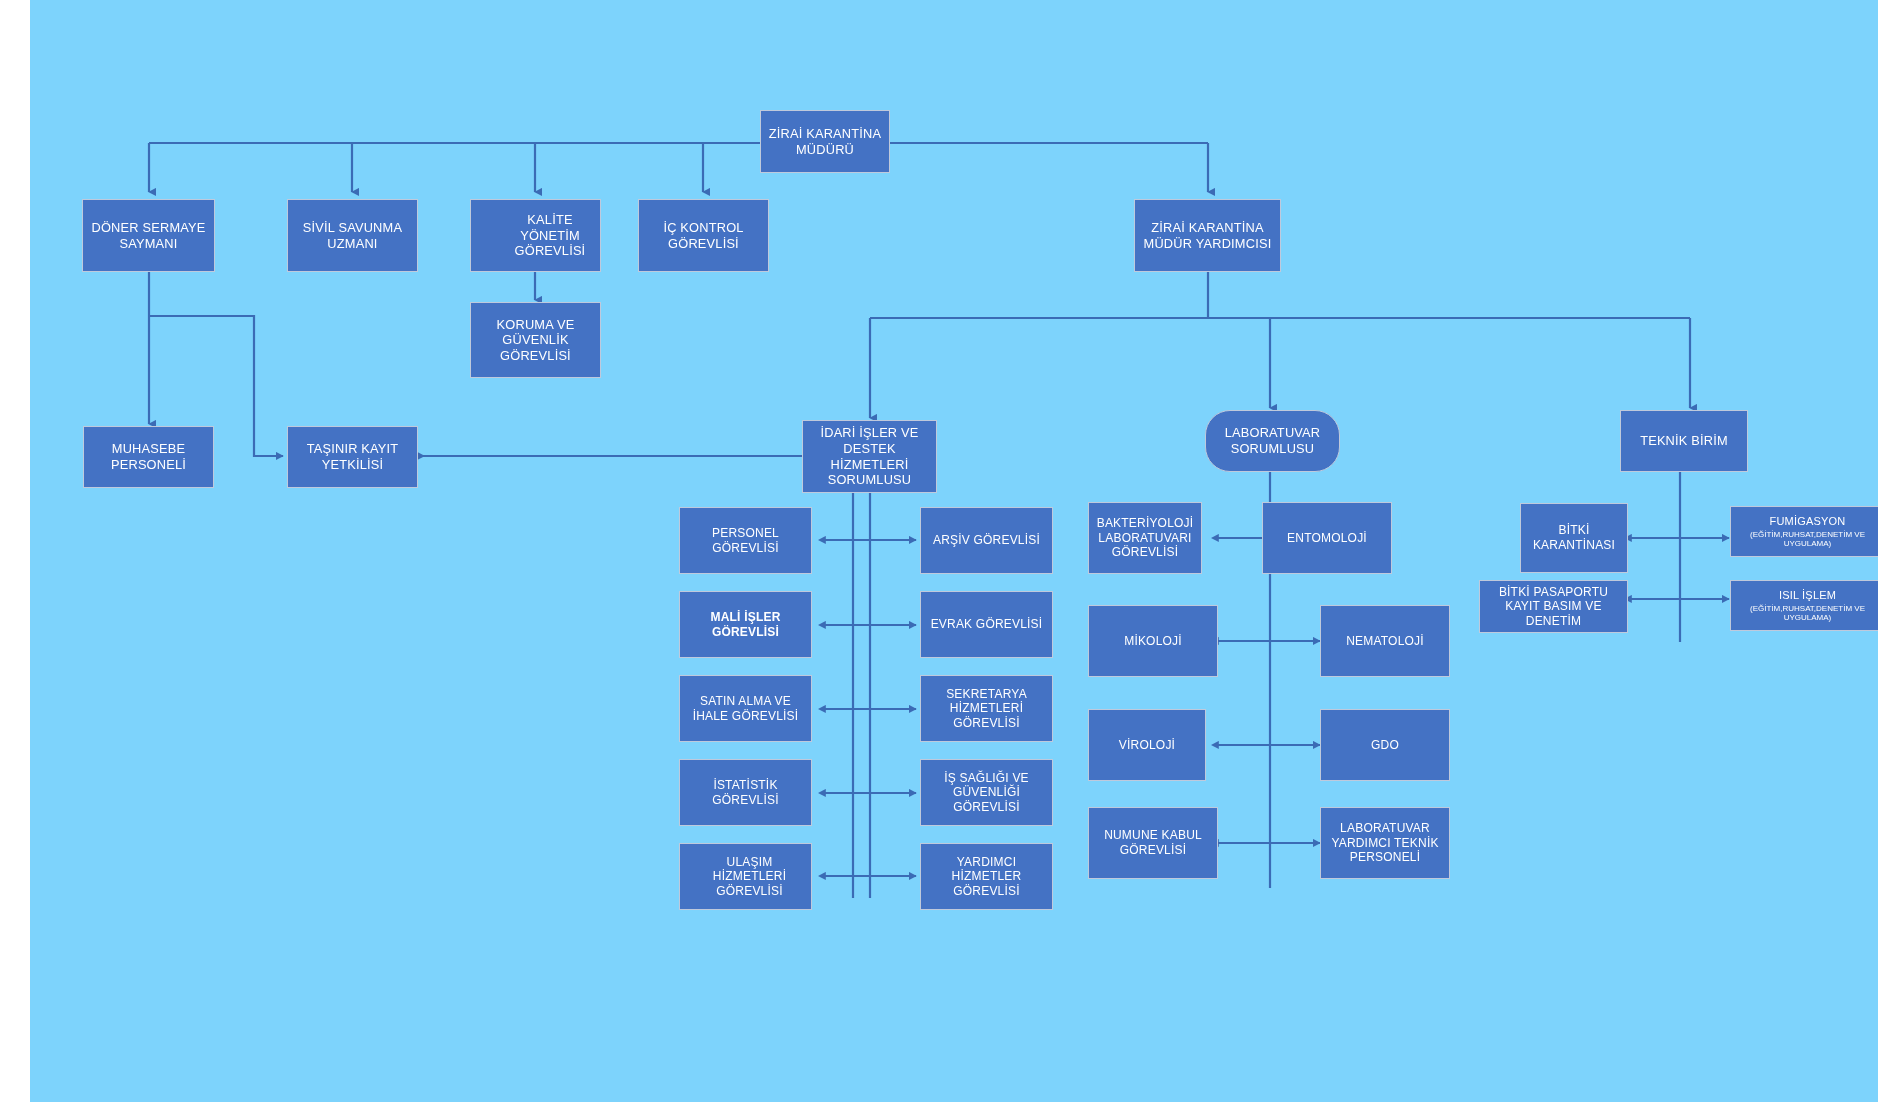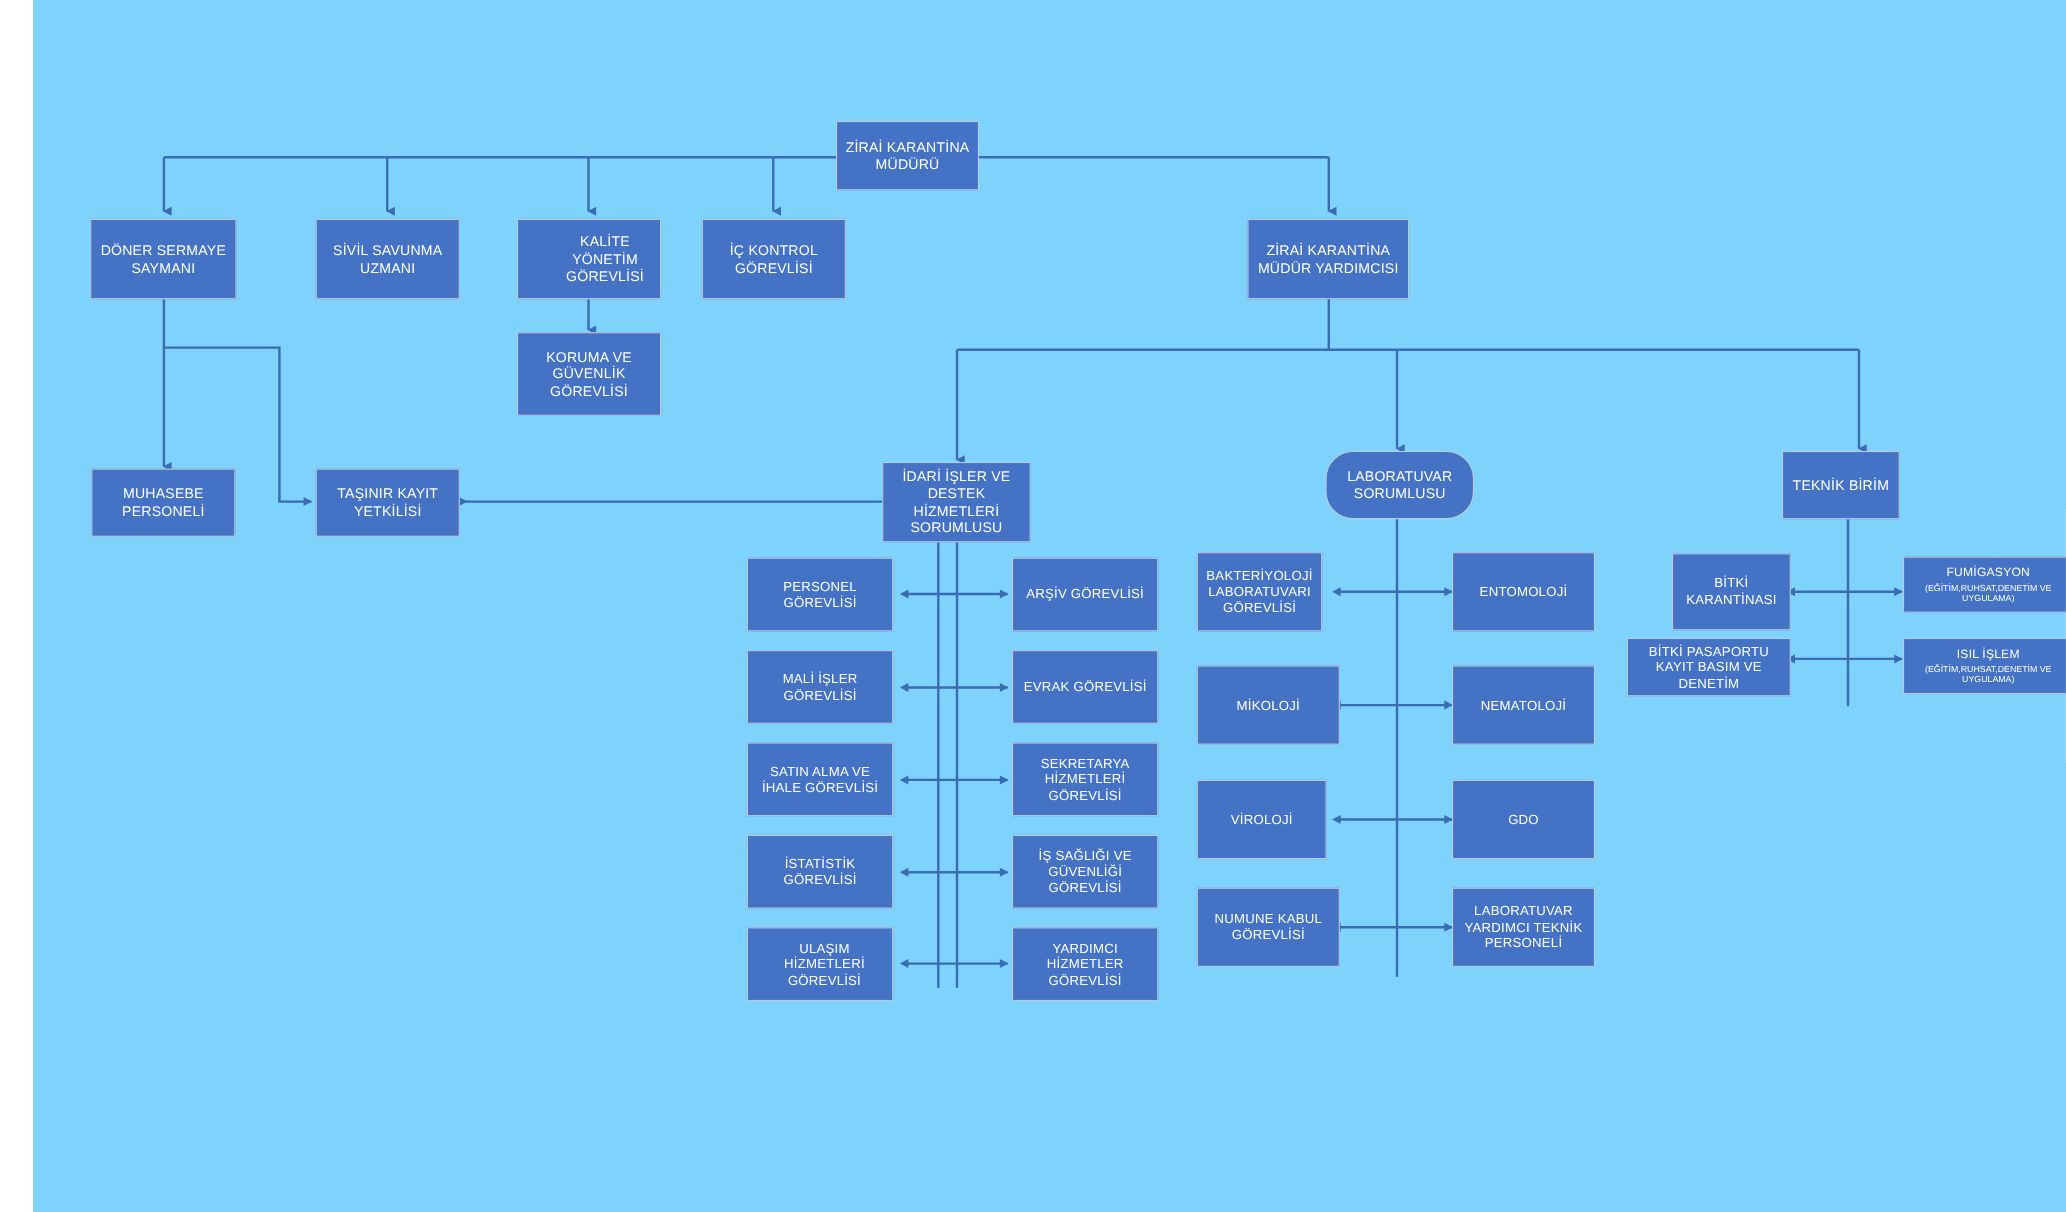--- a/index.html
+++ b/index.html
@@ -157,29 +157,29 @@
   </div>
 
   <div class="node s13" style="left:772px; top:420px; width:135px; height:73px;">
     <span class="lbl">İDARİ İŞLER VE DESTEK HİZMETLERİ SORUMLUSU</span>
   </div>
 
   <div class="node s13" style="left:1175px; top:410px; width:135px; height:62px;border-radius:25px;">
     <span class="lbl">LABORATUVAR SORUMLUSU</span>
   </div>
 
-  <div class="node s13" style="left:1590px; top:410px; width:107px; height:62px;">
+  <div class="node s13" style="left:1590px; top:410px; width:128px; height:62px;">
     <span class="lbl">TEKNİK BİRİM</span>
   </div>
 
   <div class="node s12" style="left:649px; top:507px; width:133px; height:67px;">
     <span class="lbl">PERSONEL GÖREVLİSİ</span>
   </div>
 
-  <div class="node s12" style="left:649px; top:591px; width:133px; height:67px;">
+  <div class="node s12" style="left:649px; top:591px; width:133px; height:67px;font-weight:bold;">
     <span class="lbl">MALİ İŞLER GÖREVLİSİ</span>
   </div>
 
   <div class="node s12" style="left:649px; top:675px; width:133px; height:67px;">
     <span class="lbl">SATIN ALMA VE İHALE GÖREVLİSİ</span>
   </div>
 
   <div class="node s12" style="left:649px; top:759px; width:133px; height:67px;">
     <span class="lbl">İSTATİSTİK GÖREVLİSİ</span>
   </div>
@@ -217,21 +217,21 @@
   </div>
 
   <div class="node s12" style="left:1058px; top:709px; width:118px; height:72px;">
     <span class="lbl">VİROLOJİ</span>
   </div>
 
   <div class="node s12" style="left:1058px; top:807px; width:130px; height:72px;">
     <span class="lbl">NUMUNE KABUL GÖREVLİSİ</span>
   </div>
 
-  <div class="node s12" style="left:1290px; top:502px; width:130px; height:72px;align-items:flex-end;">
+  <div class="node s12" style="left:1232px; top:502px; width:130px; height:72px;align-items:flex-end;">
     <span class="lbl">ENTOMOLOJİ</span>
   </div>
 
   <div class="node s12" style="left:1290px; top:605px; width:130px; height:72px;">
     <span class="lbl">NEMATOLOJİ</span>
   </div>
 
   <div class="node s12" style="left:1290px; top:709px; width:130px; height:72px;">
     <span class="lbl">GDO</span>
   </div>

